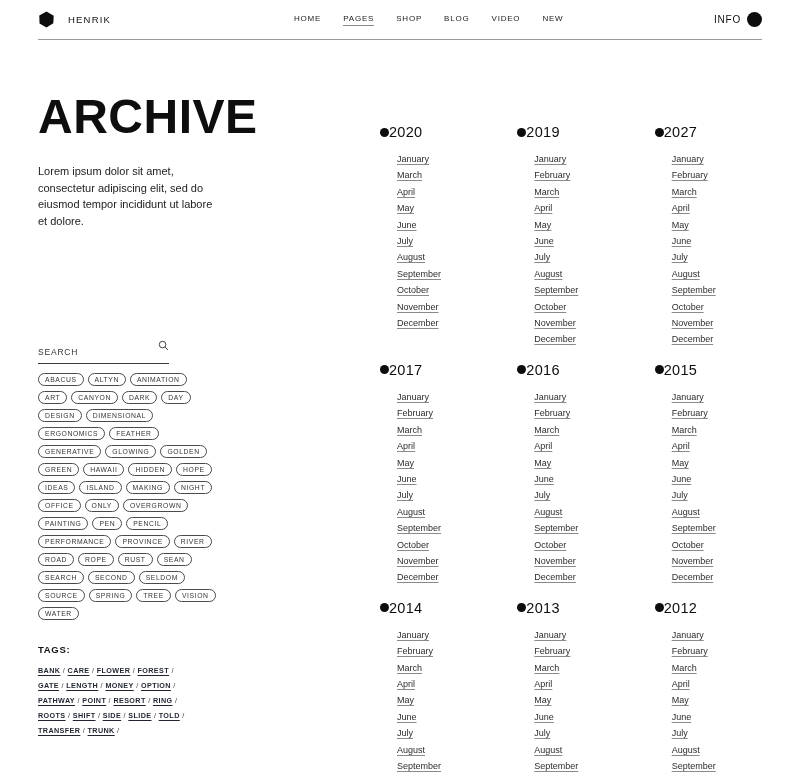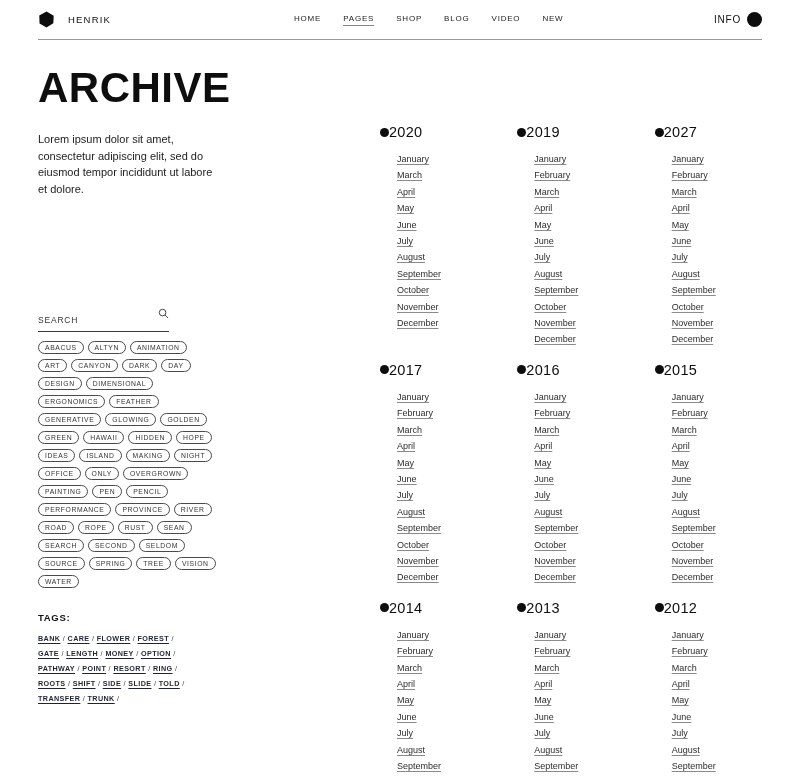--- a/index.html
+++ b/index.html
@@ -34,22 +34,22 @@
   .info-label { font-size: 10px; letter-spacing: 0.8px; font-weight: 500; color: #111; }
   .info-dot { width: 15px; height: 15px; border-radius: 50%; background: #0d0d0d; }
 
   
   .main { display: flex; padding: 0 38px; }
   .left-col { width: 342px; flex: 0 0 342px; }
   .right-col { flex: 1; }
 
   
   .page-title {
-    margin-top: 24px;
-    font-size: 42px;
+    margin-top: 49px;
+    font-size: 48px;
     font-weight: 600;
     letter-spacing: 0.5px;
     color: #0e0e0e;
   }
   .page-desc {
     margin-top: 19px;
     width: 185px;
     font-size: 11px;
     line-height: 16.5px;
     color: #222;

